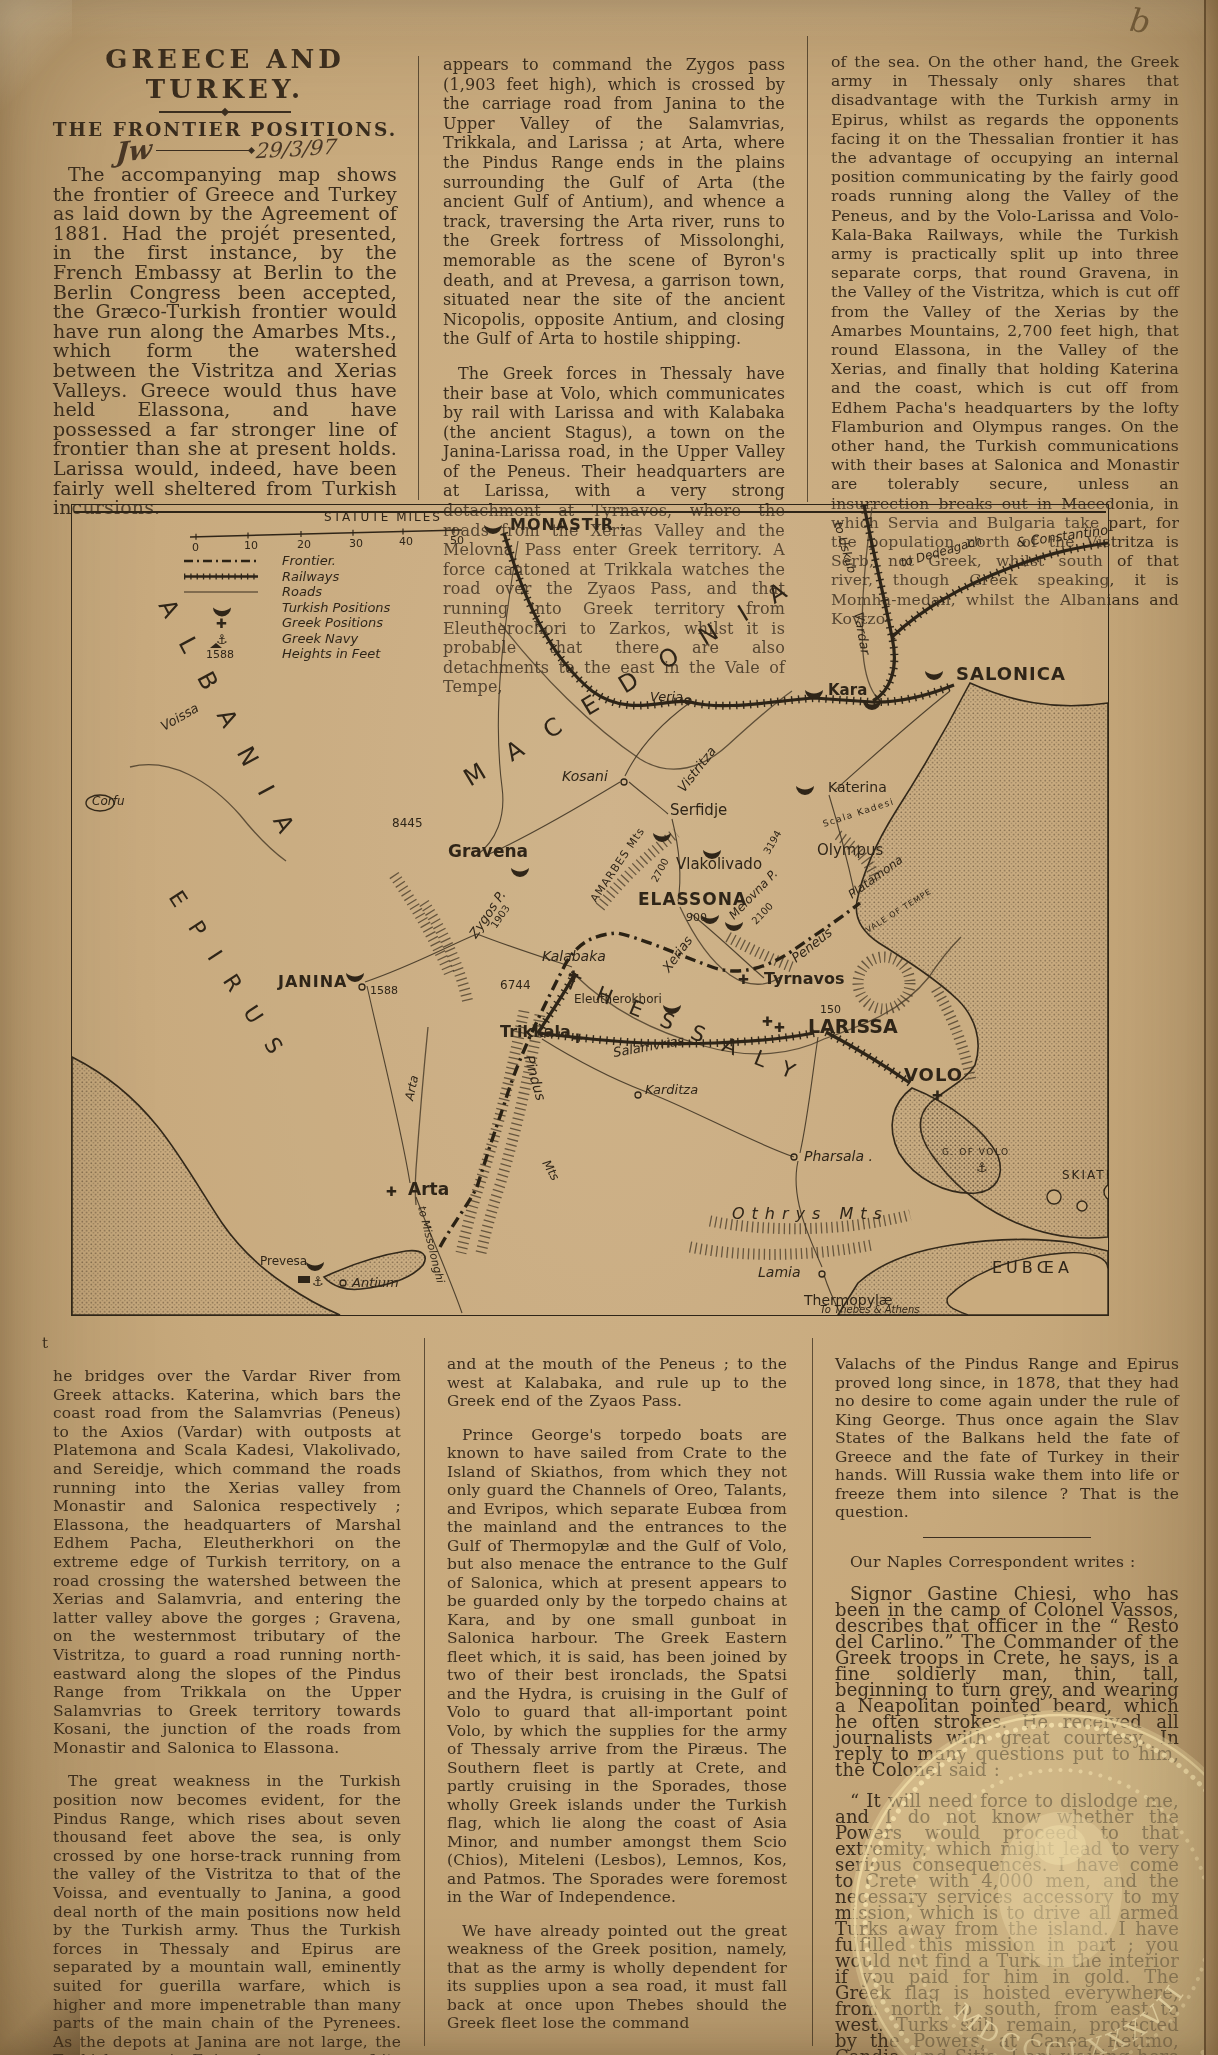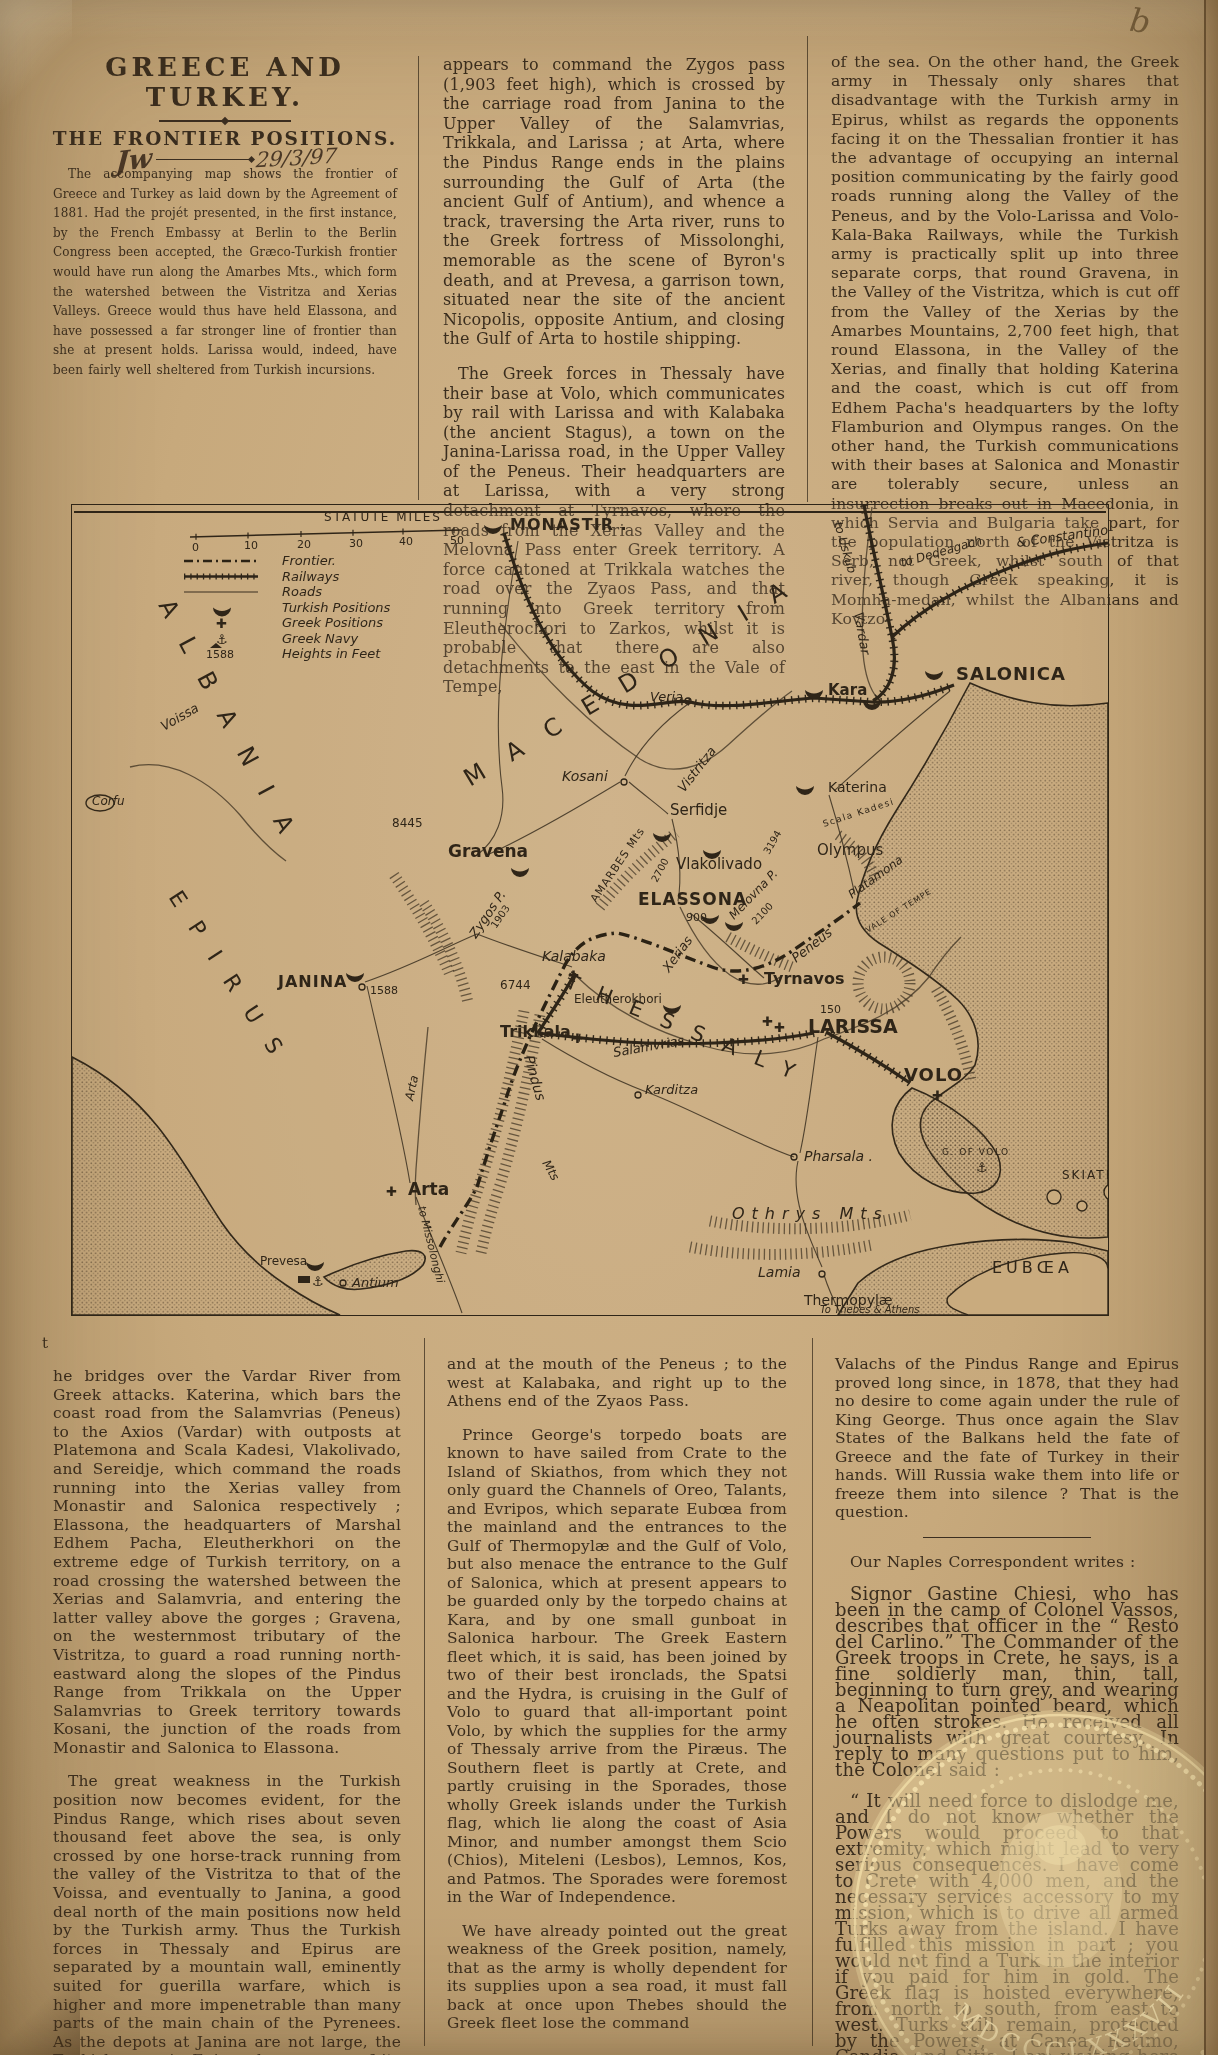--- a/index.html
+++ b/index.html
@@ -18,34 +18,34 @@
     background:linear-gradient(135deg, #dcc9a6 0%, rgba(220,201,166,0) 62%);}
   .corner-bl{position:absolute;left:0;top:1985px;width:80px;height:70px;
     background:linear-gradient(315deg, rgba(60,42,22,.45) 0%, rgba(60,42,22,0) 60%);}
   .top-strip{position:absolute;left:0;top:0;width:1218px;height:38px;
     background:linear-gradient(180deg, rgba(225,205,168,.35), rgba(225,205,168,0));}
 
   
   .tcol,.bcol{position:absolute;text-align:justify;letter-spacing:.15px;word-spacing:1px;}
   .tcol p,.bcol p{margin:15px;text-indent:15px;}
   .cont p:first-child{text-indent:0;}
-  #tcol1{left:38px;top:150px;width:374px;font-size:12px;line-height:19.6px;}
+  #tcol1{left:38px;top:150px;width:374px;font-size:19px;line-height:19.6px;}
   #tcol2{left:428px;top:40px;width:372px;font-size:16px;line-height:19.6px;}
   #tcol3{left:816px;top:38px;width:378px;font-size:15.6px;line-height:19.2px;}
   #bcol1{left:38px;top:1352px;width:378px;font-size:15.5px;line-height:18.6px;}
   #bcol2{left:432px;top:1340px;width:370px;font-size:15.4px;line-height:18.5px;}
   #bcol3{left:820px;top:1340px;width:374px;font-size:15.5px;line-height:18.5px;}
   .bcol p + p, .tcol p + p{margin-top:3px;}
   .corr{font-size:18px;line-height:16px;}
   .corr-head{text-indent:12px;margin-top:6px;}
   .lead-t{position:absolute;left:42px;top:1334px;font-size:15px;}
 
   
   .masthead{position:absolute;left:38px;top:44px;width:374px;text-align:center;}
-  .masthead h1{margin:8px;font-size:26px;font-weight:bold;letter-spacing:4px;}
+  .masthead h1{margin:0;font-size:26px;font-weight:bold;letter-spacing:4px;}
   .masthead h2{margin:1px;font-size:18.5px;font-weight:bold;letter-spacing:2px;}
   .deco-rule{width:132px;height:0;border-top:2px solid #3b2e20;margin:7px auto 6px auto;position:relative;}
   .deco-rule::after{content:"";position:absolute;left:50%;top:-4px;width:6px;height:6px;
     background:#3b2e20;transform:translateX(-50%) rotate(45deg);}
   .hand-row{position:relative;height:28px;margin-top:1px;}
   .handwriting{font-style:italic;color:#4a3826;}
   .hw-initials{position:absolute;left:78px;top:-6px;font-size:27px;font-weight:bold;transform:rotate(-6deg) skewX(-10deg);}
   .hw-date{position:absolute;left:218px;top:-4px;font-size:21px;transform:rotate(-3deg) skewX(-8deg);}
   .hw-rule{position:absolute;left:118px;top:9px;width:96px;border-top:1.6px solid #3b2e20;}
   .hw-rule::after{content:"";position:absolute;right:-2px;top:-3.4px;width:5px;height:5px;background:#3b2e20;transform:rotate(45deg);}
@@ -325,21 +325,21 @@
       <text class="mlbl" font-size="18" transform="translate(832,576) rotate(0)" font-weight="bold" letter-spacing="1">VOLO</text>
     </g>
 </svg>
 
 <span class="lead-t">t</span>
 <div id="bcol1" class="bcol cont">
   <p>he bridges over the Vardar River from Greek attacks.  Katerina, which bars the coast road from the Salamvrias (Peneus) to the Axios (Vardar) with outposts at Platemona and Scala Kadesi, Vlakolivado, and Sereidje, which command the roads running into the Xerias valley from Monastir and Salonica respectively ; Elassona, the headquarters of Marshal Edhem Pacha, Eleutherkhori on the extreme edge of Turkish territory, on a road crossing the watershed between the Xerias and Salamvria, and entering the latter valley above the gorges ; Gravena, on the westernmost tributary of the Vistritza, to guard a road running north-eastward along the slopes of the Pindus Range from Trikkala on the Upper Salamvrias to Greek territory towards Kosani, the junction of the roads from Monastir and Salonica to Elassona.</p>
   <p>The great weakness in the Turkish position now becomes evident, for the Pindus Range, which rises about seven thousand feet above the sea, is only crossed by one horse-track running from the valley of the Vistritza to that of the Voissa, and eventually to Janina, a good deal north of the main positions now held by the Turkish army.  Thus the Turkish forces in Thessaly and Epirus are separated by a mountain wall, eminently suited for guerilla warfare, which is higher and more impenetrable than many parts of the main chain of the Pyrenees.  As the depots at Janina are not large, the Turkish army in Epirus draws many of its supplies from Constantinople by sea, and is thus at the mercy of the Greek fleet.  In Epirus the Turks have their base at Janina, with an advanced force at Castritza, which is not shown on the maps, but which</p>
 </div>
 <div id="bcol2" class="bcol cont">
-  <p>and at the mouth of the Peneus ; to the west at Kalabaka, and right up to the Athens end of the Zyaos Pass.</p>
+  <p>and at the mouth of the Peneus ; to the west at Kalabaka, and rule up to the Greek end of the Zyaos Pass.</p>
   <p>Prince George's torpedo boats are known to have sailed from Crate to the Island of Skiathos, from which they not only guard the Channels of Oreo, Talants, and Evripos, which separate Eubœa from the mainland and the entrances to the Gulf of Thermopylæ and the Gulf of Volo, but also menace the entrance to the Gulf of Salonica, which at present appears to be guarded only by the torpedo chains at Kara, and by one small gunboat in Salonica harbour.  The Greek Eastern fleet which, it is said, has been joined by two of their best ironclads, the Spatsi and the Hydra, is cruising in the Gulf of Volo to guard that all-important point Volo, by which the supplies for the army of Thessaly arrive from the Piræus.  The Southern fleet is partly at Crete, and partly cruising in the Sporades, those wholly Greek islands under the Turkish flag, which lie along the coast of Asia Minor, and number amongst them Scio (Chios), Miteleni (Lesbos), Lemnos, Kos, and Patmos.  The Sporades were foremost in the War of Independence.</p>
   <p>We have already pointed out the great weakness of the Greek position, namely, that as the army is wholly dependent for its supplies upon a sea road, it must fall back at once upon Thebes should the Greek fleet lose the command</p>
 </div>
 <div id="bcol3" class="bcol cont">
   <p>Valachs of the Pindus Range and Epirus proved long since, in 1878, that they had no desire to come again under the rule of King George.  Thus once again the Slav States of the Balkans held the fate of Greece and the fate of Turkey in their hands.  Will Russia wake them into life or freeze them into silence ?  That is the question.</p>
   <div class="divider"></div>
   <p class="corr-head">Our Naples Correspondent writes :</p>
   <p class="corr">Signor Gastine Chiesi, who has been in the camp of Colonel Vassos, describes that officer in the “ Resto del Carlino.”  The Commander of the Greek troops in Crete, he says, is a fine soldierly man, thin, tall, beginning to turn grey, and wearing a Neapolitan pointed beard, which he often strokes.  He received all journalists with great courtesy.  In reply to many questions put to him, the Colonel said :</p>
   <p class="corr">“ It will need force to dislodge me, and I do not know whether the Powers would proceed to that extremity, which might lead to very serious consequences.  I have come to Crete with 4,000 men, and the necessary services accessory to my mission, which is to drive all armed Turks away from the island.  I have fulfilled this mission in part ; you would not find a Turk in the interior if you paid for him in gold.  The Greek flag is hoisted everywhere, from north to south, from east to west.  Turks still remain, protected by the Powers, at Canea, Retimo, Candia, and Sitia.  I am waiting here for events to allow me to drive them away also.  It does not matter to me if the international occupation is prolonged.  I have abundant provisions—for three months at least.  I shall not need from Greece even a pin.  It costs me very much less to stay here than it does the Powers to blockade me.  I do not believe that my Government will ever call me back, but even if that should happen it does not say that the fact will solve the question.”</p>
 </div>

